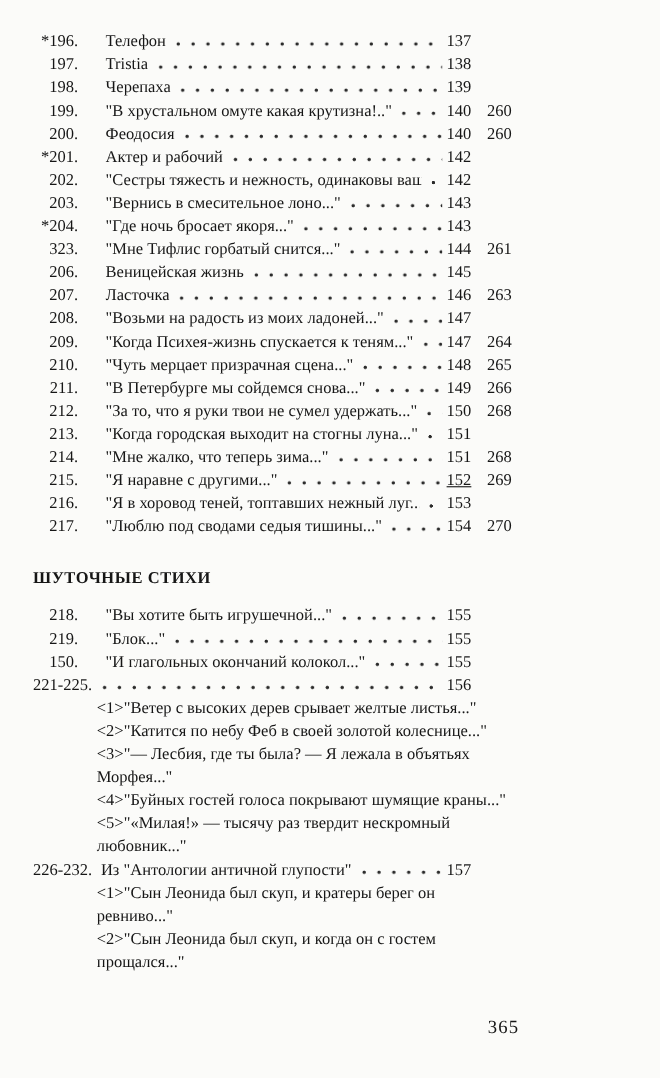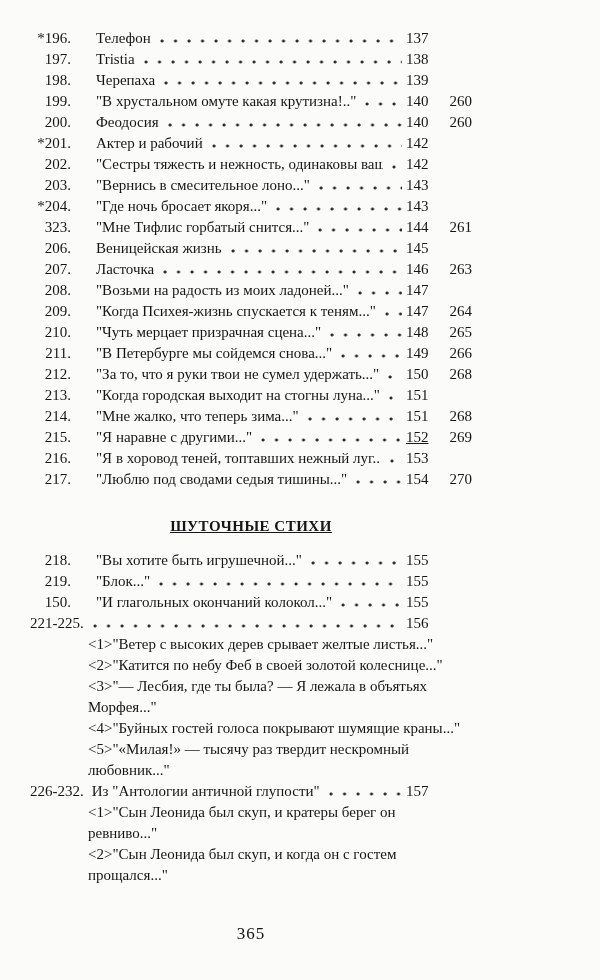--- a/index.html
+++ b/index.html
@@ -40,37 +40,36 @@
     flex: 1 1 12px;
     min-width: 10px;
     height: 4px;
     margin: 0 4px 0 9px;
     background-image: radial-gradient(circle at 2px 2px, #2a2a2a 1.25px, rgba(0,0,0,0) 1.8px);
     background-size: 13.5px 4px;
     background-repeat: repeat-x;
     background-position: left bottom;
   }
   .page-col  { flex: 0 0 30px; text-align: left; }
-  .page2-col { flex: 0 0 36px; text-align: right; }
+  .page2-col { flex: 0 0 36px; text-align: center; }
   .underlined { text-decoration: underline; }
   .toc-sub {
     padding-left: 58px;
     line-height: 21px;
   }
   .sub-line { height: 21px; white-space: nowrap; }
   .section-heading {
-    text-align: center;
+    text-align: left;
     font-weight: bold;
     letter-spacing: 0.5px;
     line-height: 21px;
     margin: 26px 0 13px 0;
-    text-decoration: underline;
   }
   .footer {
-    text-align: center;
+    text-align: right;
     margin-top: 38px;
     font-size: 17px;
     letter-spacing: 1px;
   }
 </style>
 </head>
 <body>
 
 <div class="page">
   <div class="toc-list" id="toc-main">

